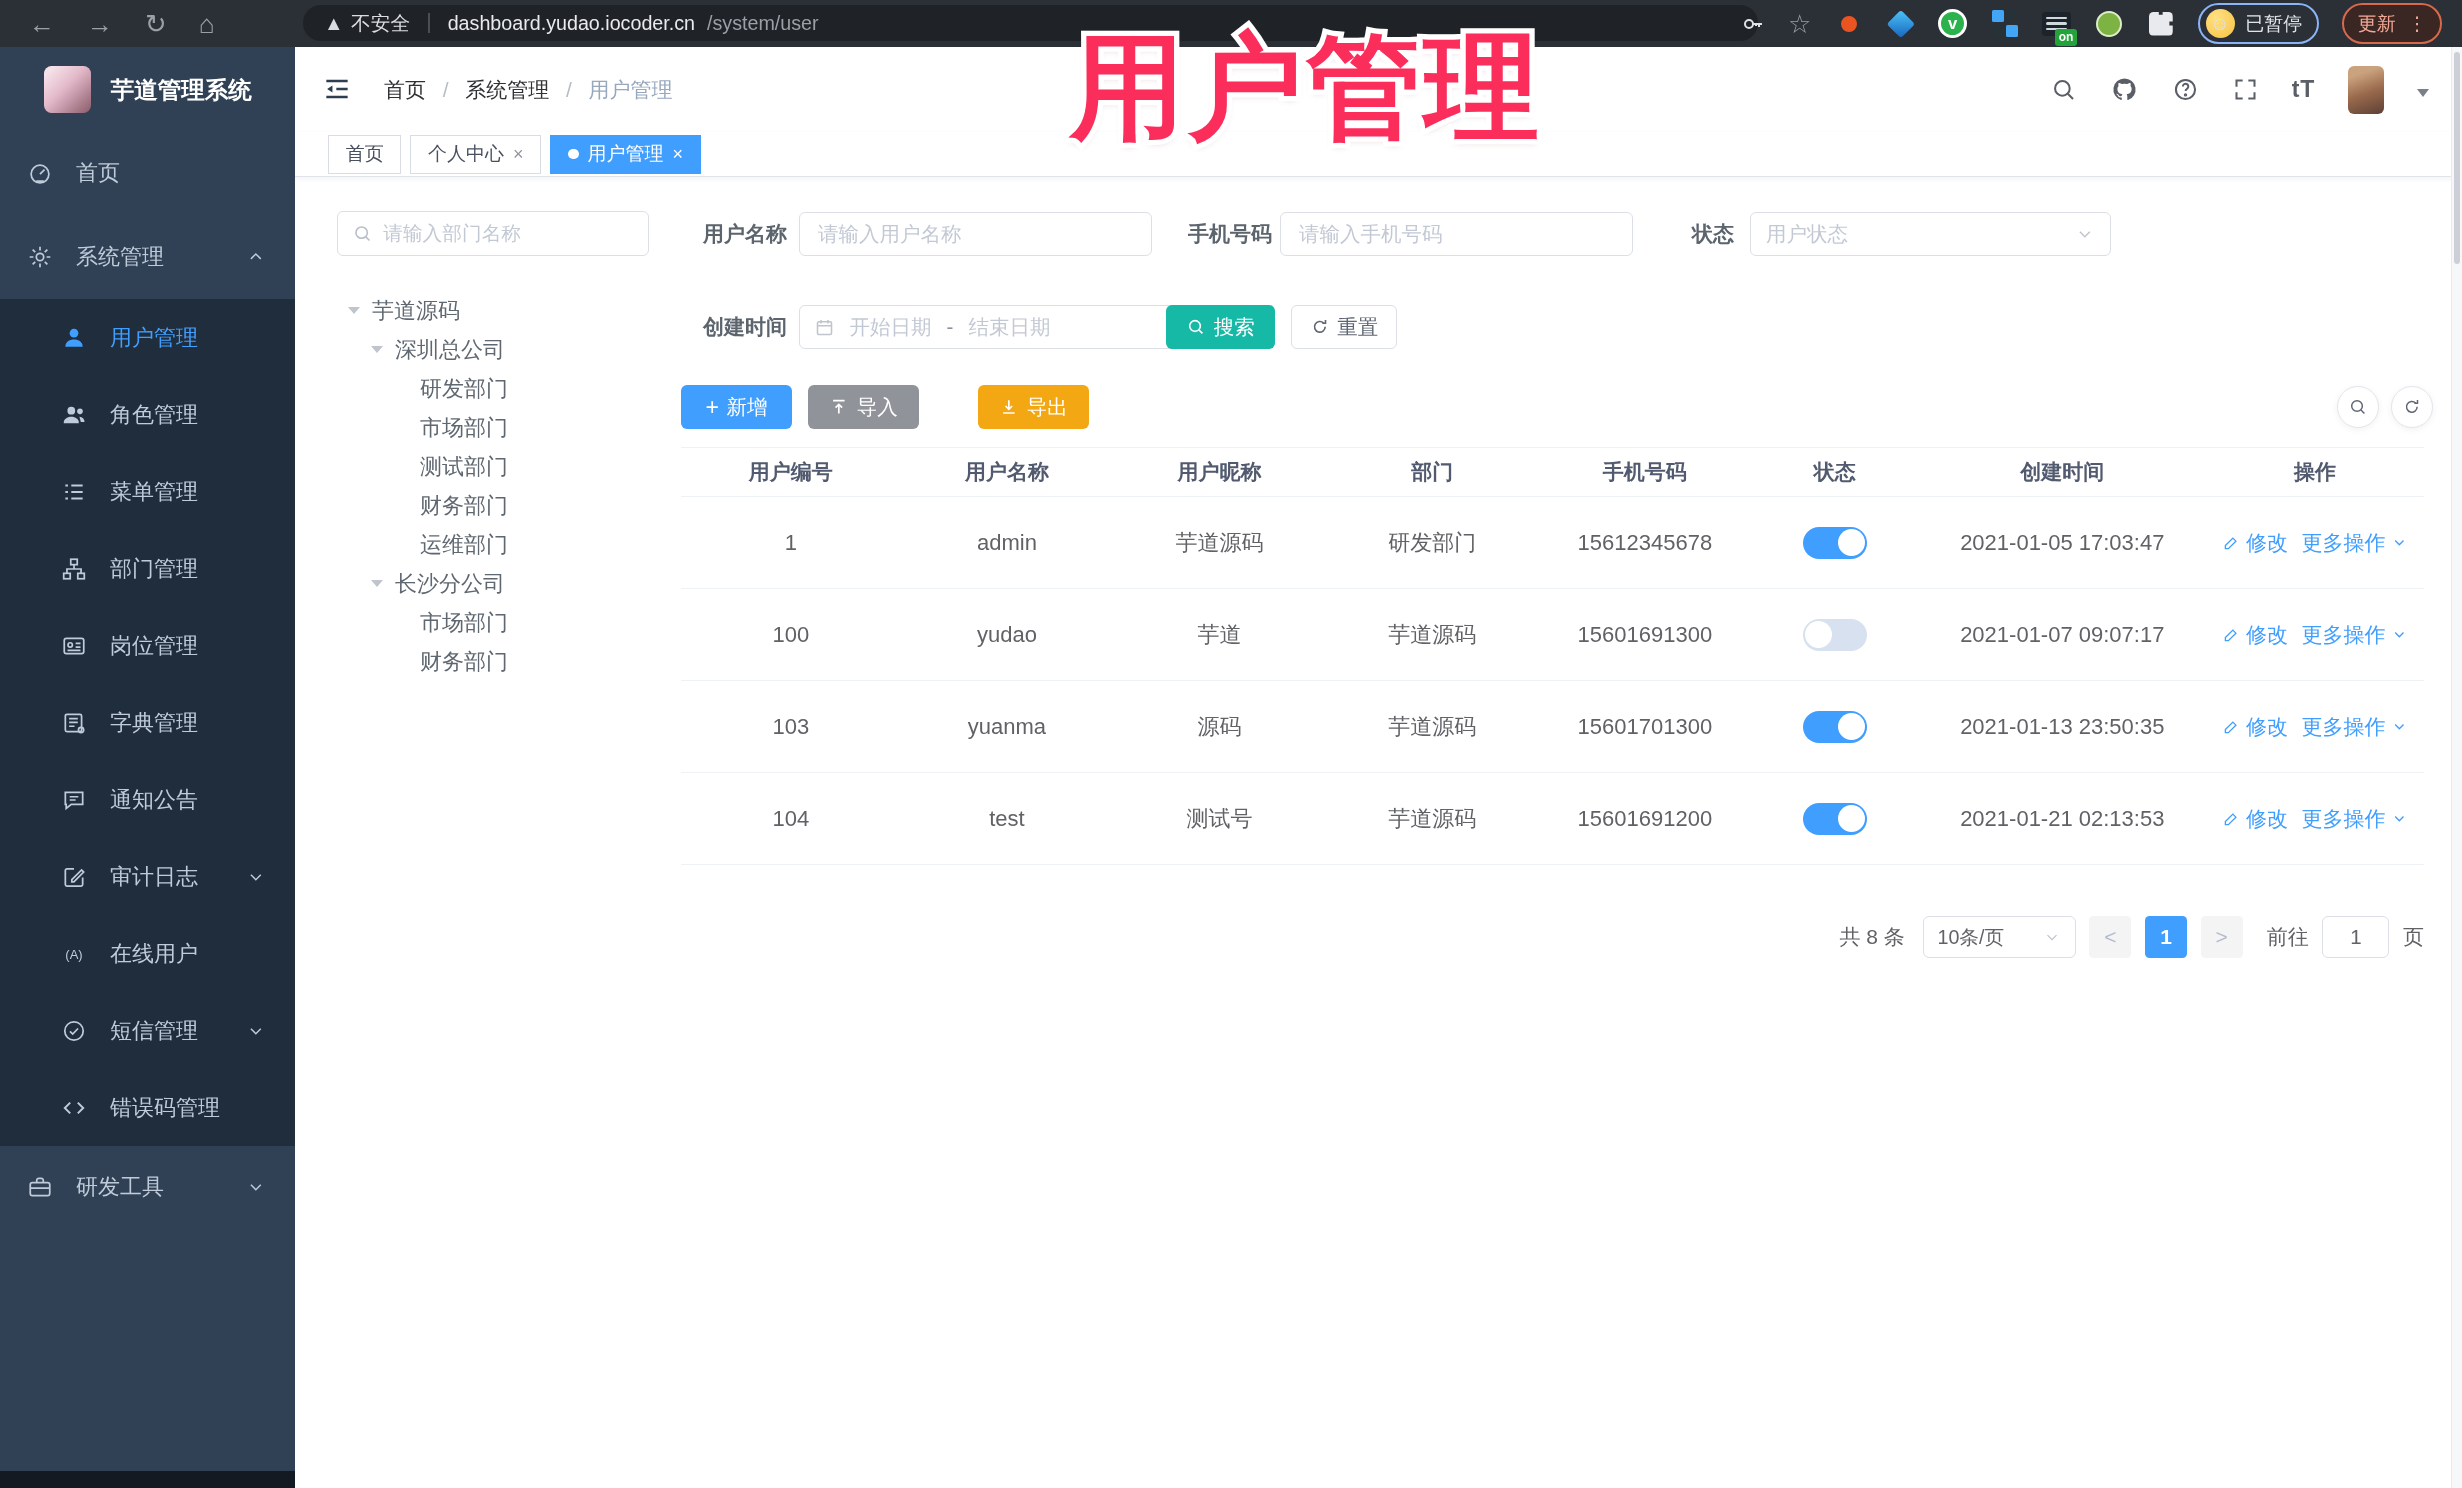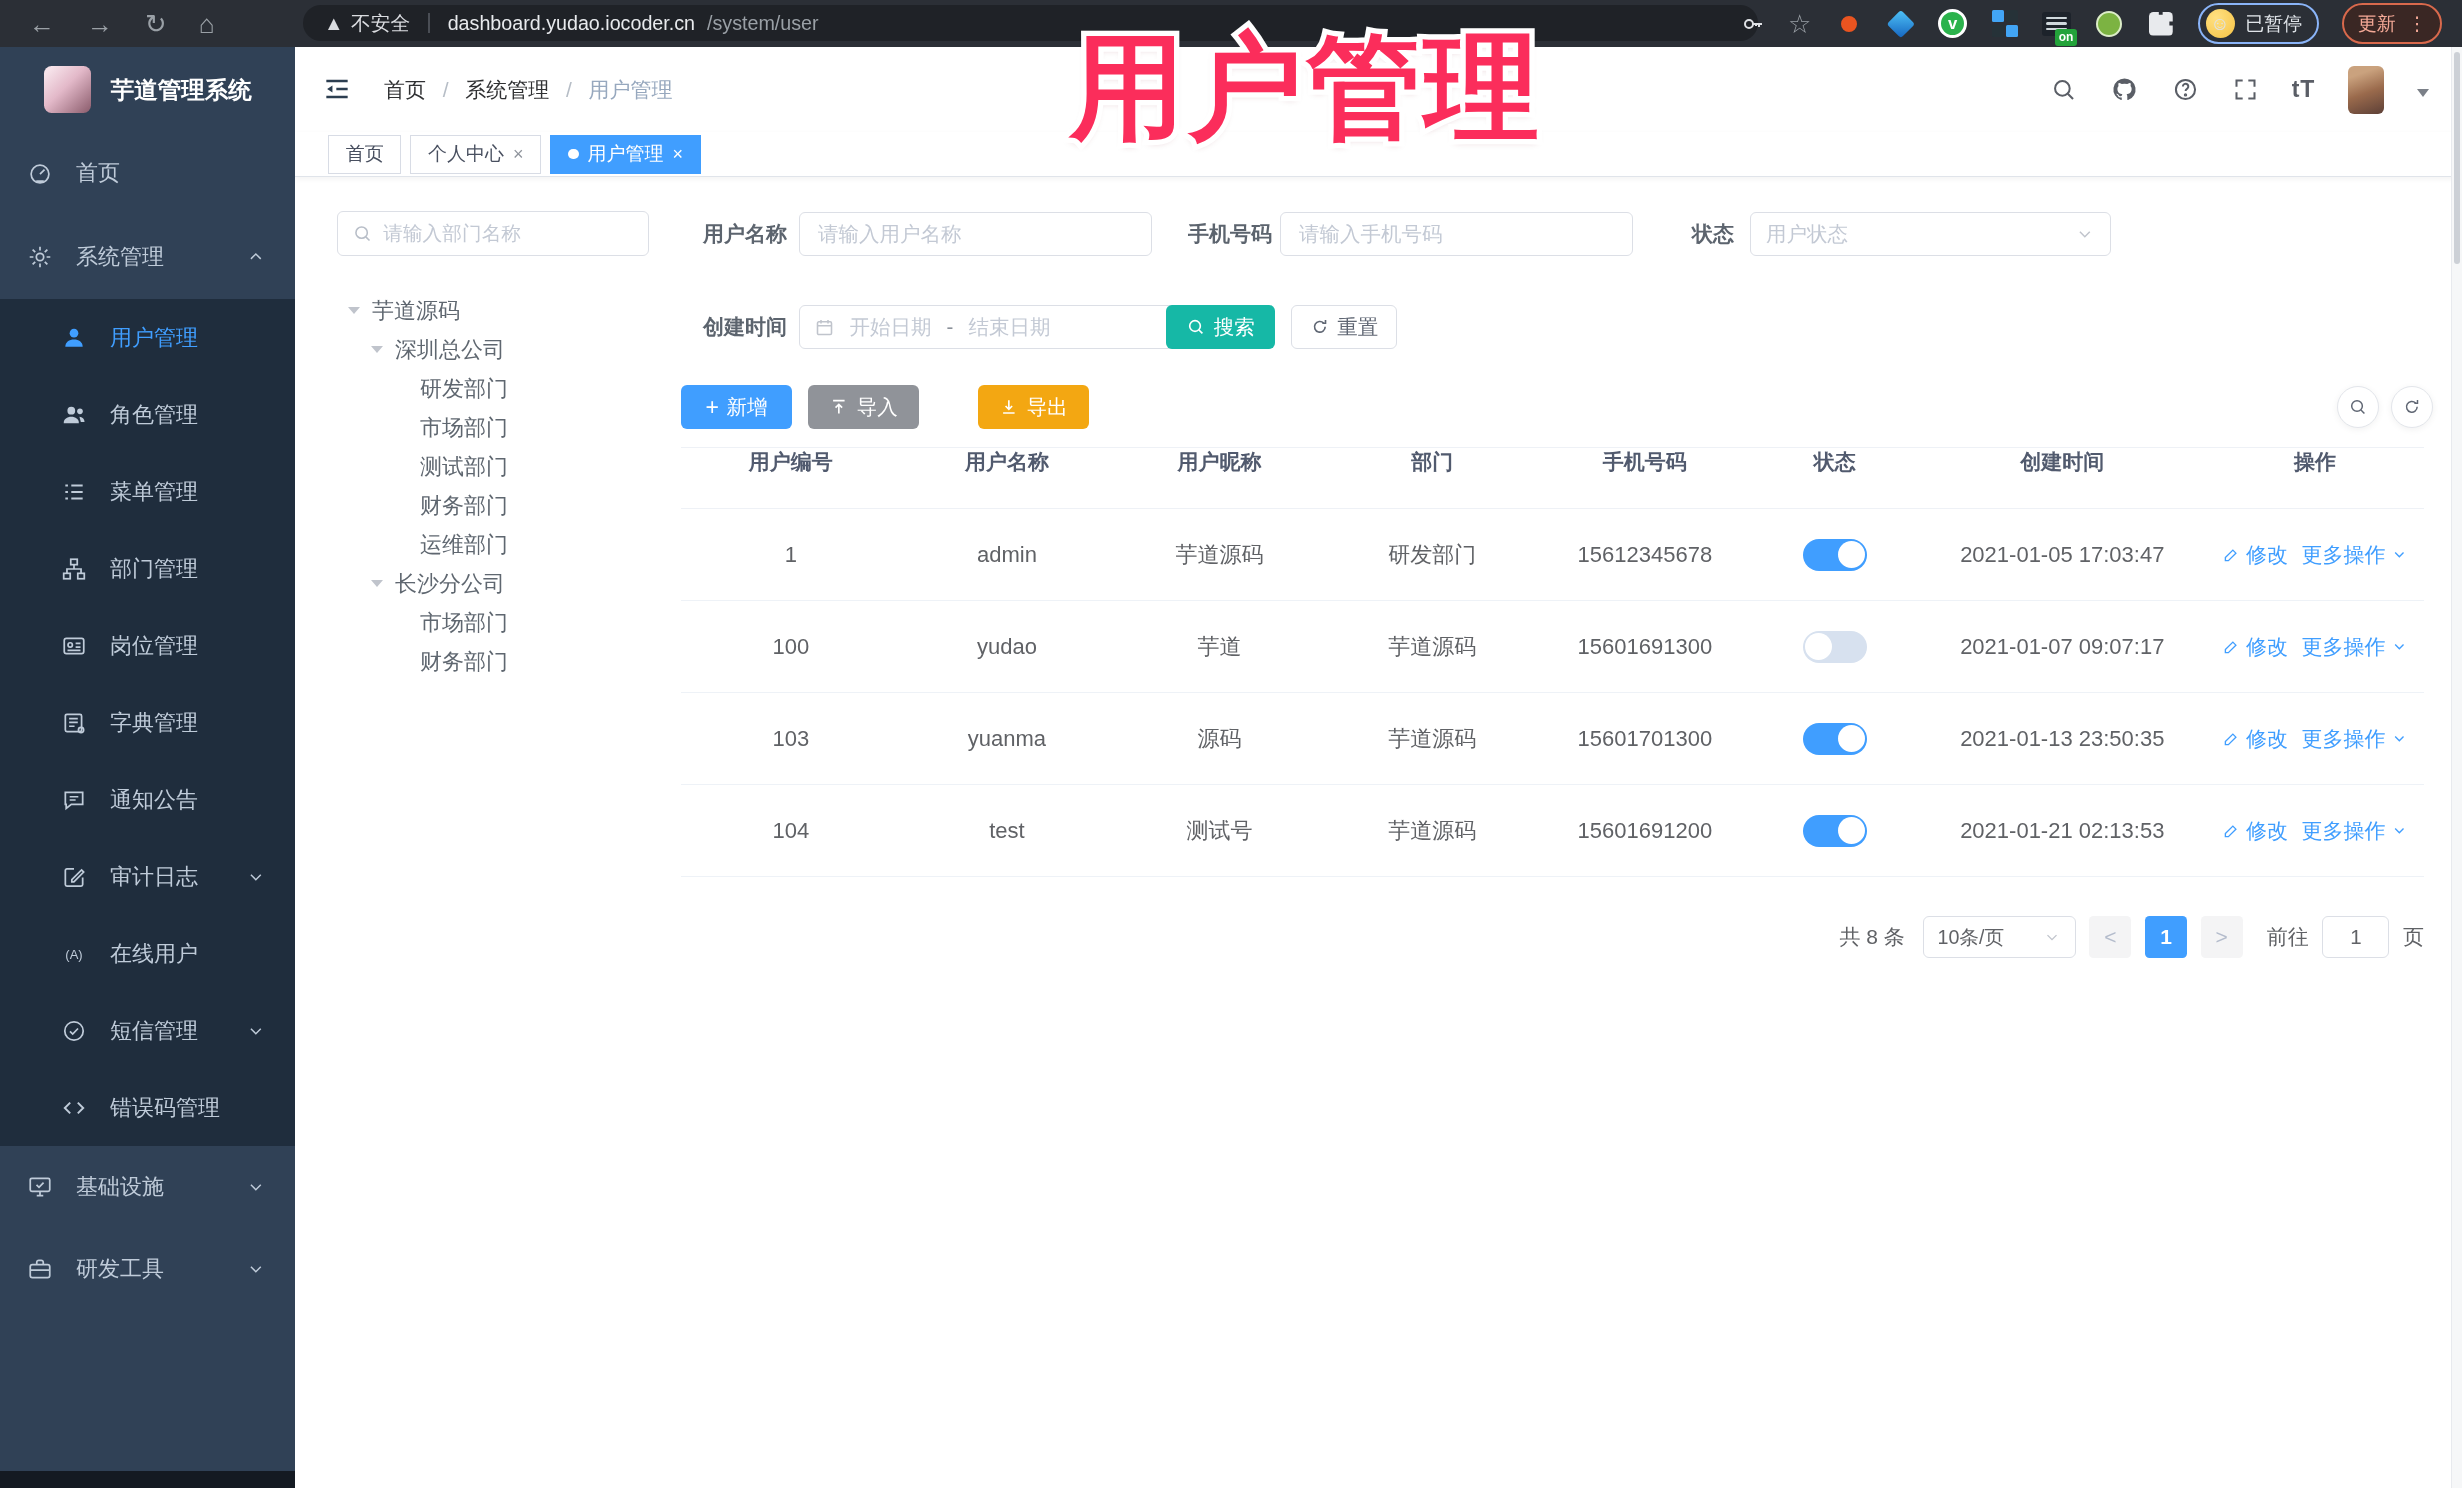--- a/index.html
+++ b/index.html
@@ -95,21 +95,21 @@
   .btn-teal { background:#16b8a6; }
   .btn-plain { background:#fff; border:1.5px solid #dcdfe6; color:#5f6673; }
   .btn-blue { background:#409eff; }
   .btn-gray { background:#909399; }
   .btn-amber { background:#f3a712;margin-left:44px; }
   .plus { font-size:23px; line-height:1; }
   .cbtn { position:absolute; width:42px; height:42px; border-radius:50%; border:1.5px solid #e3e6eb; background:#fff; display:flex; align-items:center; justify-content:center; color:#5f6673; box-shadow:0 1.5px 7.6px rgba(0,0,0,.06); cursor:pointer; }
 
   
   .utable { position:absolute; left:386px; top:400px; width:1743px; }
-  .thead { display:flex; align-items:flex-start; height:62px; border-top:1.5px solid #eef1f6; border-bottom:1.5px solid #eef1f6; }
+  .thead { display:flex; align-items:center; height:50px; border-top:1.5px solid #eef1f6; border-bottom:1.5px solid #eef1f6; }
   .th { font-weight:700; color:#515a6e; font-size:21px; text-align:center; }
   .trow { display:flex; align-items:center; height:92px; border-bottom:1.5px solid #eef2f7; }
   .td { font-size:22px; color:#606266; display:flex; align-items:center; justify-content:center; text-align:center; }
   .c0{width:12.6%}.c1{width:12.2%}.c2{width:12.2%}.c3{width:12.2%}.c4{width:12.2%}.c5{width:9.6%}.c6{width:16.5%}.c7{width:12.5%}
   .switch { width:64px; height:32px; border-radius:16px; background:#409eff; position:relative; cursor:pointer; }
   .switch::after { content:''; position:absolute; top:2.3px; right:2.3px; width:27px; height:27px; border-radius:50%; background:#fff; }
   .switch.off { background:#d7e1ef; }
   .switch.off::after { right:auto; left:2.3px; }
   .act { display:flex; align-items:center; gap:13.6px; color:#409eff; font-size:21px; }
   .alink { display:flex; align-items:center; gap:6px; cursor:pointer; color:#409eff;justify-content:flex-end; }
@@ -321,32 +321,20 @@
       <div class="mitem sub">
         <svg width="26" height="26" viewBox="0 0 24 24" fill="none" stroke="currentColor" stroke-width="1.8">
             <path d="M8.5 7l-5 5 5 5M15.5 7l5 5-5 5"></path>
           </svg>
         <span>错误码管理</span>
       </div>
     </div>
 
     <div class="mitem h108">
       <svg width="26" height="26" viewBox="0 0 24 24" fill="none" stroke="currentColor" stroke-width="1.6">
-          <rect x="3" y="4" width="18" height="12" rx="1.5"></rect>
-          <path d="M9 20h6M12 16v4M8.8 10l2.3 2.3 4.2-4.4"></path>
-        </svg>
-      <span>基础设施</span>
-      <span class="chev">
-          <svg width="19.7" height="19.7" viewBox="0 0 24 24" fill="none" stroke="currentColor" stroke-width="1.8">
-            <path d="M6 9.5l6 6 6-6"></path>
-          </svg>
-        </span>
-    </div>
-    <div class="mitem h108">
-      <svg width="26" height="26" viewBox="0 0 24 24" fill="none" stroke="currentColor" stroke-width="1.6">
           <rect x="3" y="8" width="18" height="12" rx="2"></rect>
           <path d="M9 8V5.8A1.8 1.8 0 0110.8 4h2.4A1.8 1.8 0 0115 5.8V8M3 13h18"></path>
         </svg>
       <span>研发工具</span>
       <span class="chev">
           <svg width="19.7" height="19.7" viewBox="0 0 24 24" fill="none" stroke="currentColor" stroke-width="1.8">
             <path d="M6 9.5l6 6 6-6"></path>
           </svg>
         </span>
     </div>

